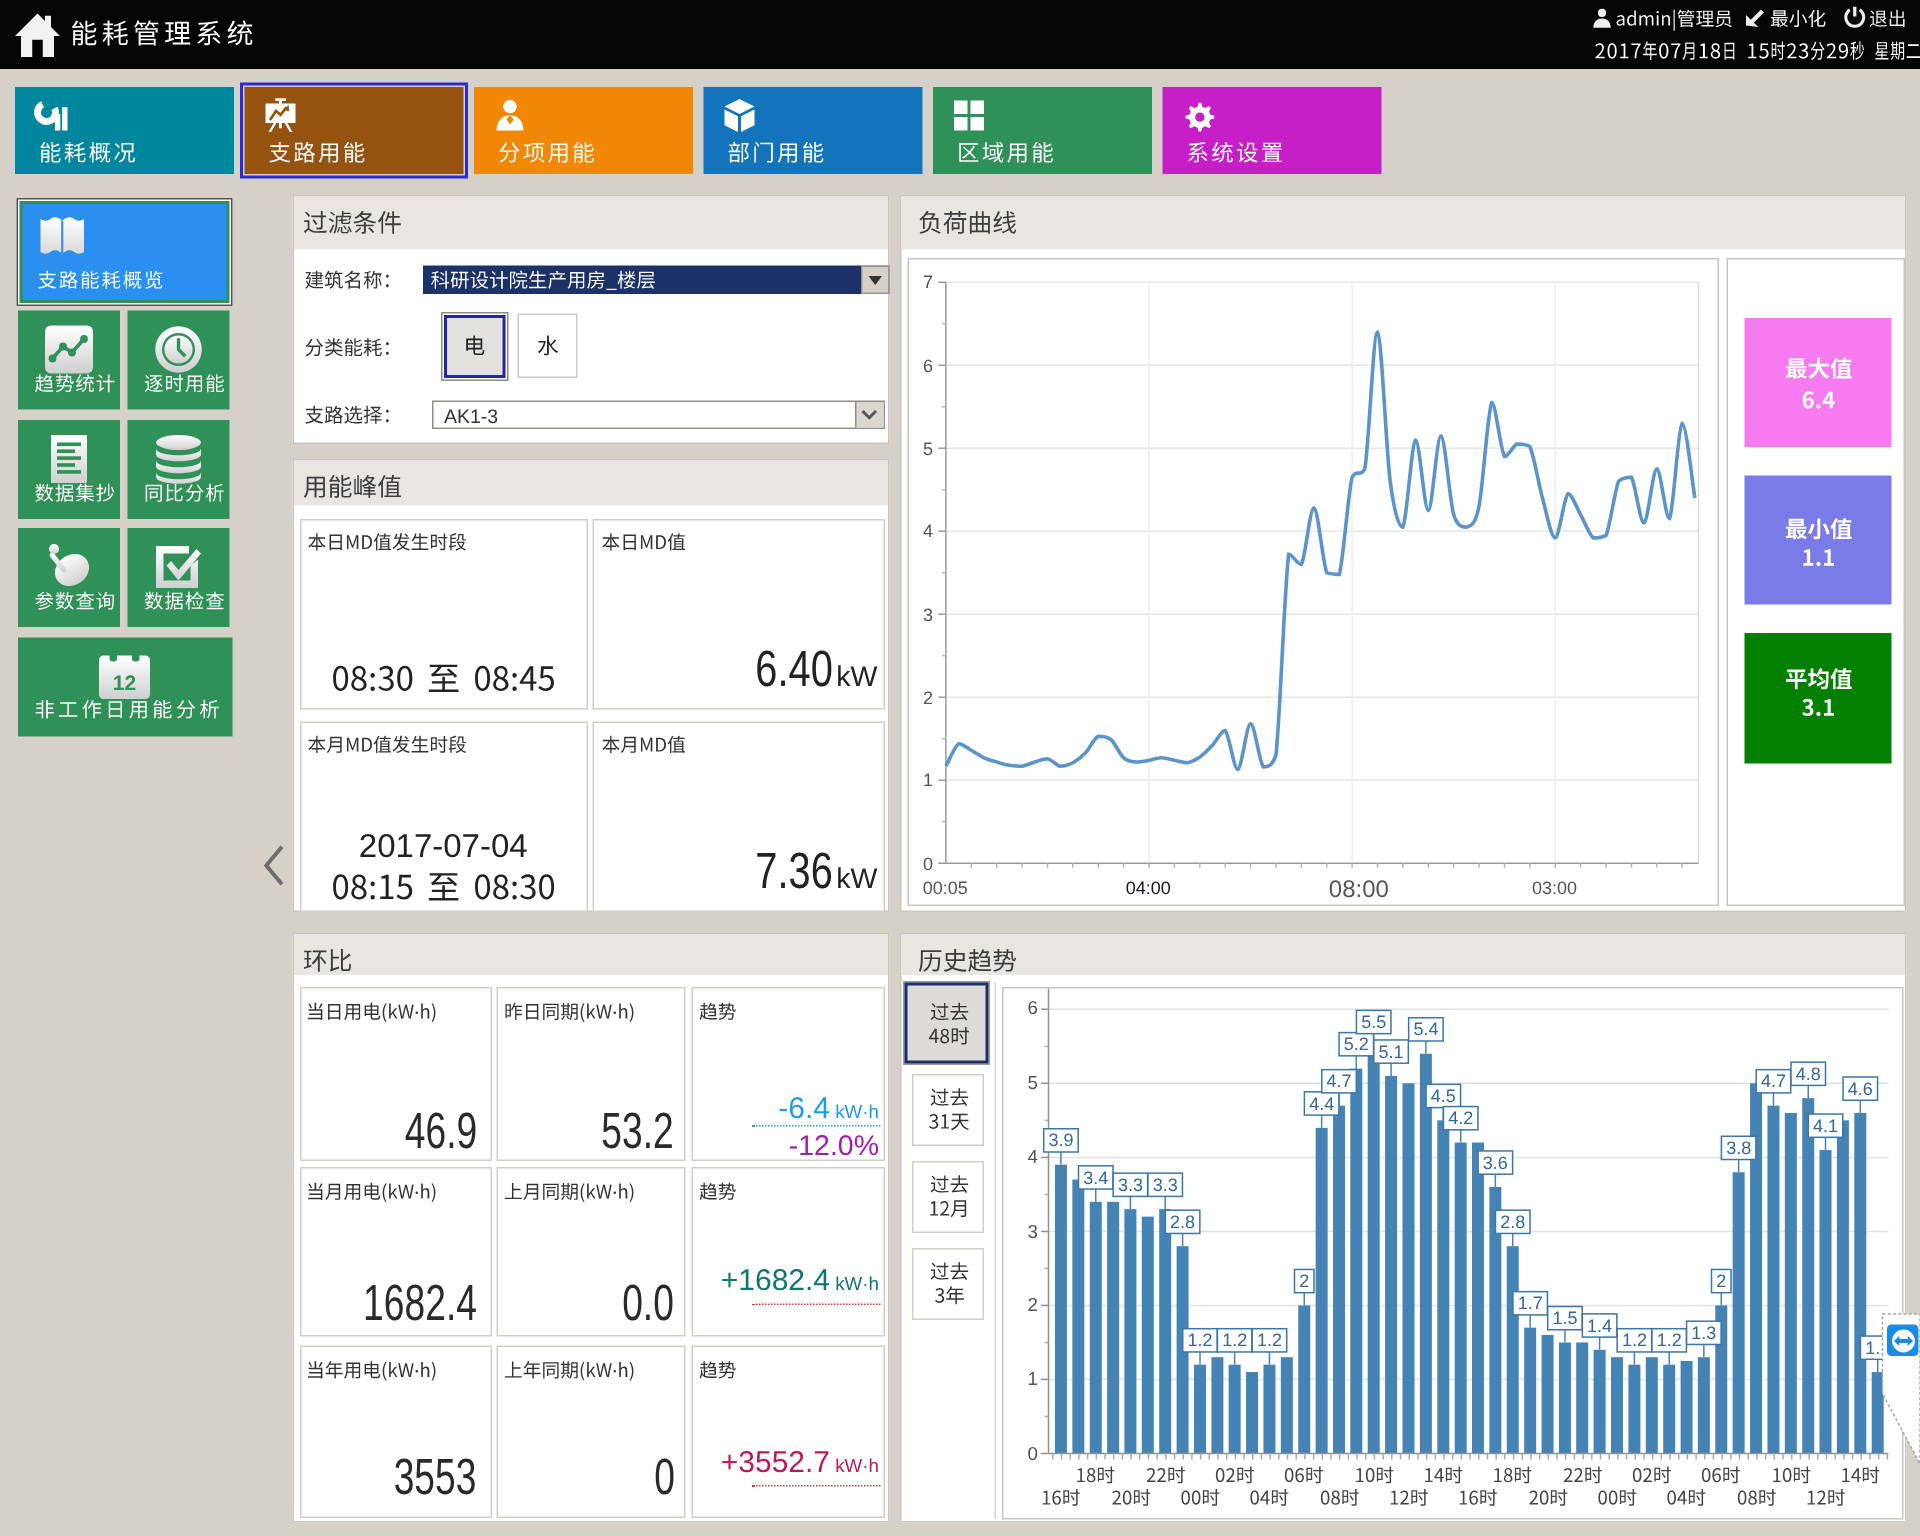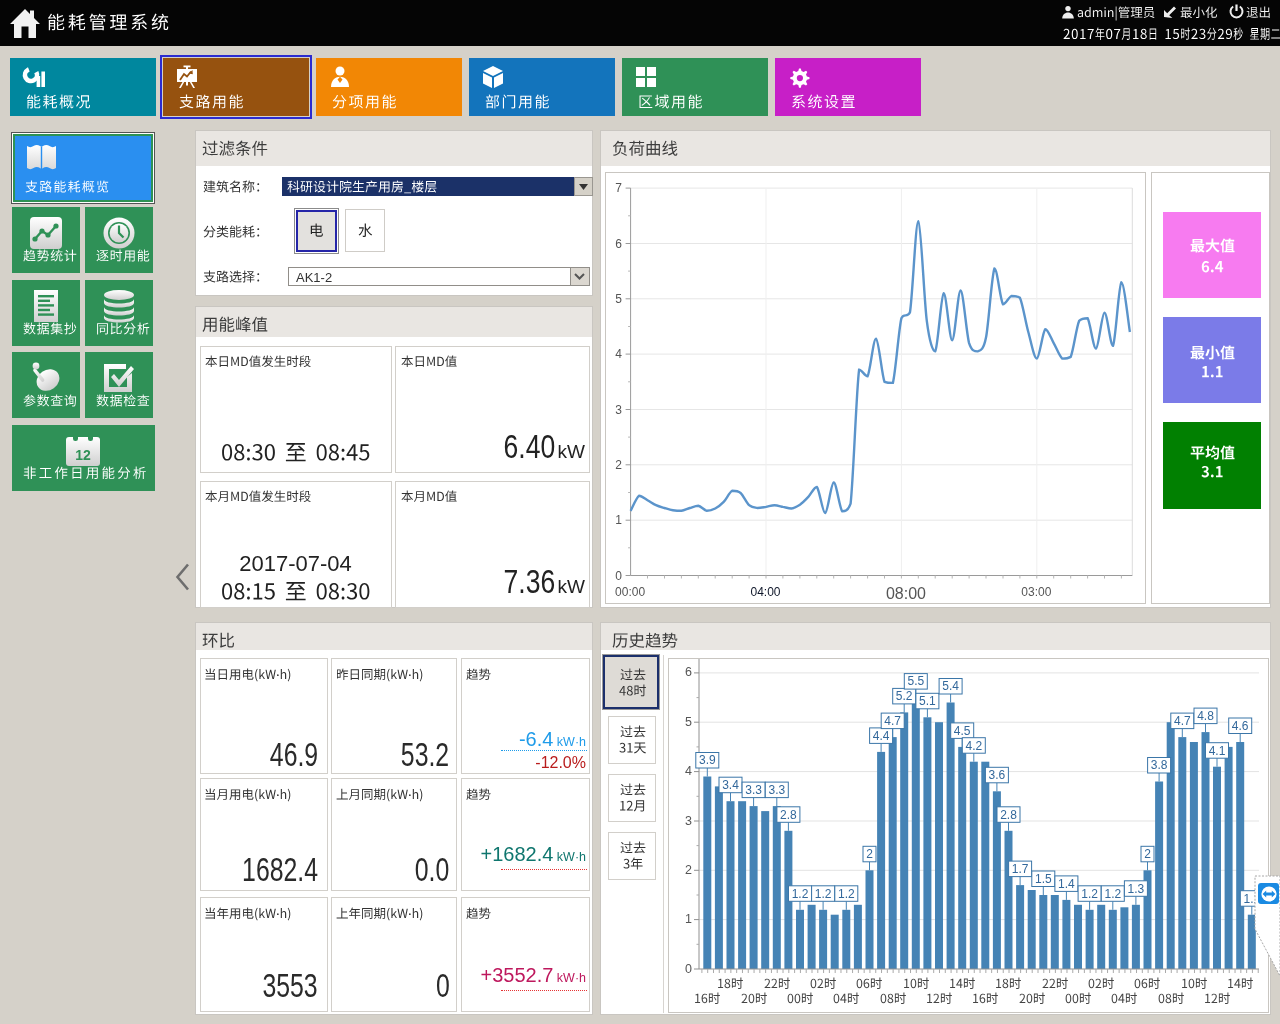--- a/index.html
+++ b/index.html
@@ -182,21 +182,21 @@
 <div style="position:absolute;left:601px;top:623px;width:669px;height:27px;background:#e9e6e2"></div>
 <div style="position:absolute;left:282px;top:177px;width:311px;height:19px;background:#1b3168"></div>
 <div style="position:absolute;left:574px;top:177px;width:19px;height:19px;background:#d5d1c8;border:1px solid #9a9791"></div>
 <svg style="position:absolute;left:579px;top:184px" width="9" height="6">
     <path d="M0 0 L9 0 L4.5 6 Z" fill="#333"></path>
   </svg>
 <div style="position:absolute;left:293.5px;top:207.5px;width:45px;height:46px;background:#fff;border:1px solid #8b8b8b"></div>
 <div style="position:absolute;left:295.5px;top:209.5px;width:41px;height:42px;background:#e3e1de;border:2px solid #2525a8"></div>
 <div style="position:absolute;left:345px;top:209px;width:40px;height:43px;background:#fff;border:1px solid #cfccc7"></div>
 <div style="position:absolute;left:288px;top:267px;width:302px;height:19px;background:#fff;border:1px solid #918e89">
-    <span style="position:absolute;left:7px;top:1.5px;font-size:13px;color:#333">AK1-2</span>
+    <span style="position:absolute;left:7px;top:1.5px;font-size:13px;color:#333">AK1-3</span>
   </div>
 <div style="position:absolute;left:570px;top:268px;width:19px;height:17px;background:#dbd7d0;border-left:1px solid #918e89"></div>
 <svg style="position:absolute;left:574px;top:273px" width="11" height="7">
     <path d="M1 1 L5.5 5.5 L10 1" stroke="#555" stroke-width="2" fill="none"></path>
   </svg>
 <div style="position:absolute;left:199.5px;top:346px;width:192.5px;height:127px;background:#fff;border:1px solid #d2cfca"></div>
 <div style="position:absolute;left:395px;top:346px;width:195px;height:127px;background:#fff;border:1px solid #d2cfca"></div>
 <div style="position:absolute;left:199.5px;top:481px;width:192.5px;height:127px;background:#fff;border:1px solid #d2cfca"></div>
 <div style="position:absolute;left:395px;top:481px;width:195px;height:127px;background:#fff;border:1px solid #d2cfca"></div>
 <span style="position:absolute;right:725px;top:426.5px;font-size:34px;color:#222;transform:scaleX(0.78);transform-origin:right">6.40</span>
@@ -216,21 +216,21 @@
 <div style="position:absolute;left:331px;top:896.5px;width:125.5px;height:115.5px;background:#fff;border:1px solid #d2cfca"></div>
 <div style="position:absolute;left:461px;top:896.5px;width:128.5px;height:115.5px;background:#fff;border:1px solid #d2cfca"></div>
 <span style="position:absolute;right:962px;top:735px;font-size:34px;color:#2a2a2a;transform:scaleX(0.73);transform-origin:right">46.9</span>
 <span style="position:absolute;right:830.5px;top:735px;font-size:34px;color:#2a2a2a;transform:scaleX(0.73);transform-origin:right">53.2</span>
 <span style="position:absolute;right:962px;top:850px;font-size:34px;color:#2a2a2a;transform:scaleX(0.73);transform-origin:right">1682.4</span>
 <span style="position:absolute;right:830.5px;top:850px;font-size:34px;color:#2a2a2a;transform:scaleX(0.73);transform-origin:right">0.0</span>
 <span style="position:absolute;right:962px;top:966px;font-size:34px;color:#2a2a2a;transform:scaleX(0.73);transform-origin:right">3553</span>
 <span style="position:absolute;right:830.5px;top:966px;font-size:34px;color:#2a2a2a;transform:scaleX(0.73);transform-origin:right">0</span>
 <span style="position:absolute;right:694px;top:728px;font-size:20px;color:#1e9be9">-6.4<span style="font-size:12.5px"> kW·h</span></span>
 <div style="position:absolute;left:501px;top:750px;width:86px;height:1px;border-bottom:1px dotted #1e9be9"></div>
-<span style="position:absolute;right:694px;top:754px;font-size:16px;color:#b91c1c">-12.0%<span style="font-size:12.5px"> </span></span>
+<span style="position:absolute;right:694px;top:754px;font-size:19px;color:#a21caf">-12.0%<span style="font-size:12.5px"> </span></span>
 <span style="position:absolute;right:694px;top:843px;font-size:20px;color:#0f766e">+1682.4<span style="font-size:12.5px"> kW·h</span></span>
 <div style="position:absolute;left:501px;top:869px;width:86px;height:1px;border-bottom:1px dotted #e53333"></div>
 <span style="position:absolute;right:694px;top:964px;font-size:20px;color:#be185d">+3552.7<span style="font-size:12.5px"> kW·h</span></span>
 <div style="position:absolute;left:501px;top:990px;width:86px;height:1px;border-bottom:1px dotted #e53333"></div>
 <div style="position:absolute;left:605px;top:172px;width:541px;height:432px;background:#fff;border:1px solid #c9c6c1"></div>
 <div style="position:absolute;left:1151px;top:172px;width:119px;height:432px;background:#fff;border:1px solid #c9c6c1"></div>
 <div style="position:absolute;left:1163px;top:212px;width:98px;height:86px;background:#f77bf0"></div>
 <div style="position:absolute;left:1163px;top:317px;width:98px;height:86px;background:#7b7be8"></div>
 <div style="position:absolute;left:1163px;top:422px;width:98px;height:87px;background:#018001"></div>
 <svg style="position:absolute;left:606px;top:173px" width="539" height="430">
@@ -294,21 +294,21 @@
     <path d="M24.6 337.8C26.0 335.4 30.4 324.5 33.1 322.8C35.8 322.8 38.8 325.7 41.5 327.2C44.2 328.7 47.3 331.0 50.0 332.2C52.7 333.5 55.7 334.2 58.5 335.0C61.2 335.8 64.2 336.8 66.9 337.2C69.6 337.6 72.7 337.8 75.4 337.8C78.1 337.4 81.1 335.8 83.8 335.0C86.5 334.2 89.6 332.8 92.3 332.8C95.0 333.2 98.1 337.3 100.8 337.8C103.5 337.8 106.5 337.0 109.2 335.5C111.9 334.1 115.0 331.7 117.7 328.9C120.4 326.1 123.4 319.2 126.2 317.8C128.9 317.8 131.9 317.8 134.6 320.0C137.3 322.3 140.4 329.8 143.1 332.2C145.8 334.6 148.8 334.7 151.5 335.0C154.2 335.0 157.3 334.3 160.0 333.9C162.7 333.4 165.8 332.2 168.5 332.2C171.2 332.2 174.2 333.3 176.9 333.9C179.6 334.4 182.7 335.5 185.4 335.5C188.1 335.2 191.1 333.5 193.9 331.7C196.6 329.8 199.6 326.8 202.3 323.9C205.0 321.1 208.1 314.0 210.8 314.0C213.5 316.5 216.5 340.0 219.2 340.0C221.9 339.3 225.0 309.8 227.7 309.5C230.4 309.5 233.5 334.9 236.2 338.3C238.9 338.3 241.9 338.3 244.6 330.6C247.3 307.9 250.4 217.0 253.1 196.6C255.8 196.6 258.8 203.3 261.6 203.3C264.3 198.3 267.3 165.6 270.0 165.6C272.7 166.5 275.8 201.7 278.5 208.8C281.2 209.9 284.2 209.9 286.9 209.9C289.6 199.7 292.7 156.4 295.4 145.2C298.1 139.6 301.2 145.2 303.9 139.6C306.6 124.1 309.6 48.3 312.3 48.3C315.0 49.7 318.1 127.1 320.8 147.9C323.5 168.7 326.5 178.4 329.2 178.4C332.0 173.9 335.0 122.0 337.7 120.3C340.4 120.3 343.5 167.3 346.2 167.3C348.9 166.9 351.9 117.5 354.6 117.5C357.3 117.9 360.4 160.3 363.1 170.1C365.8 178.4 368.9 178.4 371.6 178.4C374.3 177.5 377.3 177.8 380.0 164.5C382.7 151.3 385.8 100.7 388.5 95.4C391.2 95.4 394.2 126.9 397.0 131.3C399.7 131.3 402.7 124.1 405.4 123.0C408.1 123.0 411.2 123.0 413.9 124.7C416.6 130.4 419.6 149.3 422.3 159.0C425.0 168.7 428.1 185.6 430.8 185.6C433.5 185.1 436.6 158.7 439.3 156.2C442.0 156.2 445.0 165.4 447.7 170.1C450.4 174.8 453.5 183.4 456.2 185.6C458.9 185.6 461.9 185.6 464.7 183.9C467.4 177.9 470.4 154.1 473.1 147.9C475.8 145.2 478.9 145.2 481.6 145.2C484.3 149.6 487.3 175.6 490.0 175.6C492.7 174.7 495.8 140.1 498.5 139.6C501.2 139.6 504.3 172.8 507.0 172.8C509.7 168.0 512.7 111.4 515.4 109.2C518.1 109.2 522.5 151.0 523.9 159.0" stroke="#5b94cb" stroke-width="2.4" fill="none"></path>
   </svg>
 <span style="position:absolute;right:658px;top:568.5px;font-size:12px;color:#555">0</span>
 <span style="position:absolute;right:658px;top:513.2px;font-size:12px;color:#555">1</span>
 <span style="position:absolute;right:658px;top:457.8px;font-size:12px;color:#555">2</span>
 <span style="position:absolute;right:658px;top:402.5px;font-size:12px;color:#555">3</span>
 <span style="position:absolute;right:658px;top:347.1px;font-size:12px;color:#555">4</span>
 <span style="position:absolute;right:658px;top:291.8px;font-size:12px;color:#555">5</span>
 <span style="position:absolute;right:658px;top:236.5px;font-size:12px;color:#555">6</span>
 <span style="position:absolute;right:658px;top:181.1px;font-size:12px;color:#555">7</span>
-<span style="position:absolute;left:615.1px;top:585px;font-size:12px;color:#555">00:00</span>
+<span style="position:absolute;left:615.1px;top:585px;font-size:12px;color:#555">00:05</span>
 <span style="position:absolute;left:750.5px;top:585px;font-size:12px;color:#0f172a">04:00</span>
 <span style="position:absolute;left:885.9px;top:585px;font-size:16px;color:#555">08:00</span>
 <span style="position:absolute;left:1021.3px;top:585px;font-size:12px;color:#555">03:00</span>
 <div style="position:absolute;left:603px;top:655px;width:56px;height:54px;background:#dedbd6;border:2px solid #1b2f6b;box-shadow:0 0 0 1px #9a9a9a"></div>
 <div style="position:absolute;left:608px;top:716px;width:48px;height:48px;background:#fff;border:1px solid #d2cfca"></div>
 <div style="position:absolute;left:608px;top:774px;width:48px;height:48px;background:#fff;border:1px solid #d2cfca"></div>
 <div style="position:absolute;left:608px;top:832px;width:48px;height:48px;background:#fff;border:1px solid #d2cfca"></div>
 <div style="position:absolute;left:663px;top:655px;width:1px;height:358px;background:#d7d4d0"></div>
 <div style="position:absolute;left:668px;top:658px;width:601px;height:355px;background:#fff;border:1px solid #c9c6c1"></div>
 <svg style="position:absolute;left:669px;top:659px" width="599" height="353">

